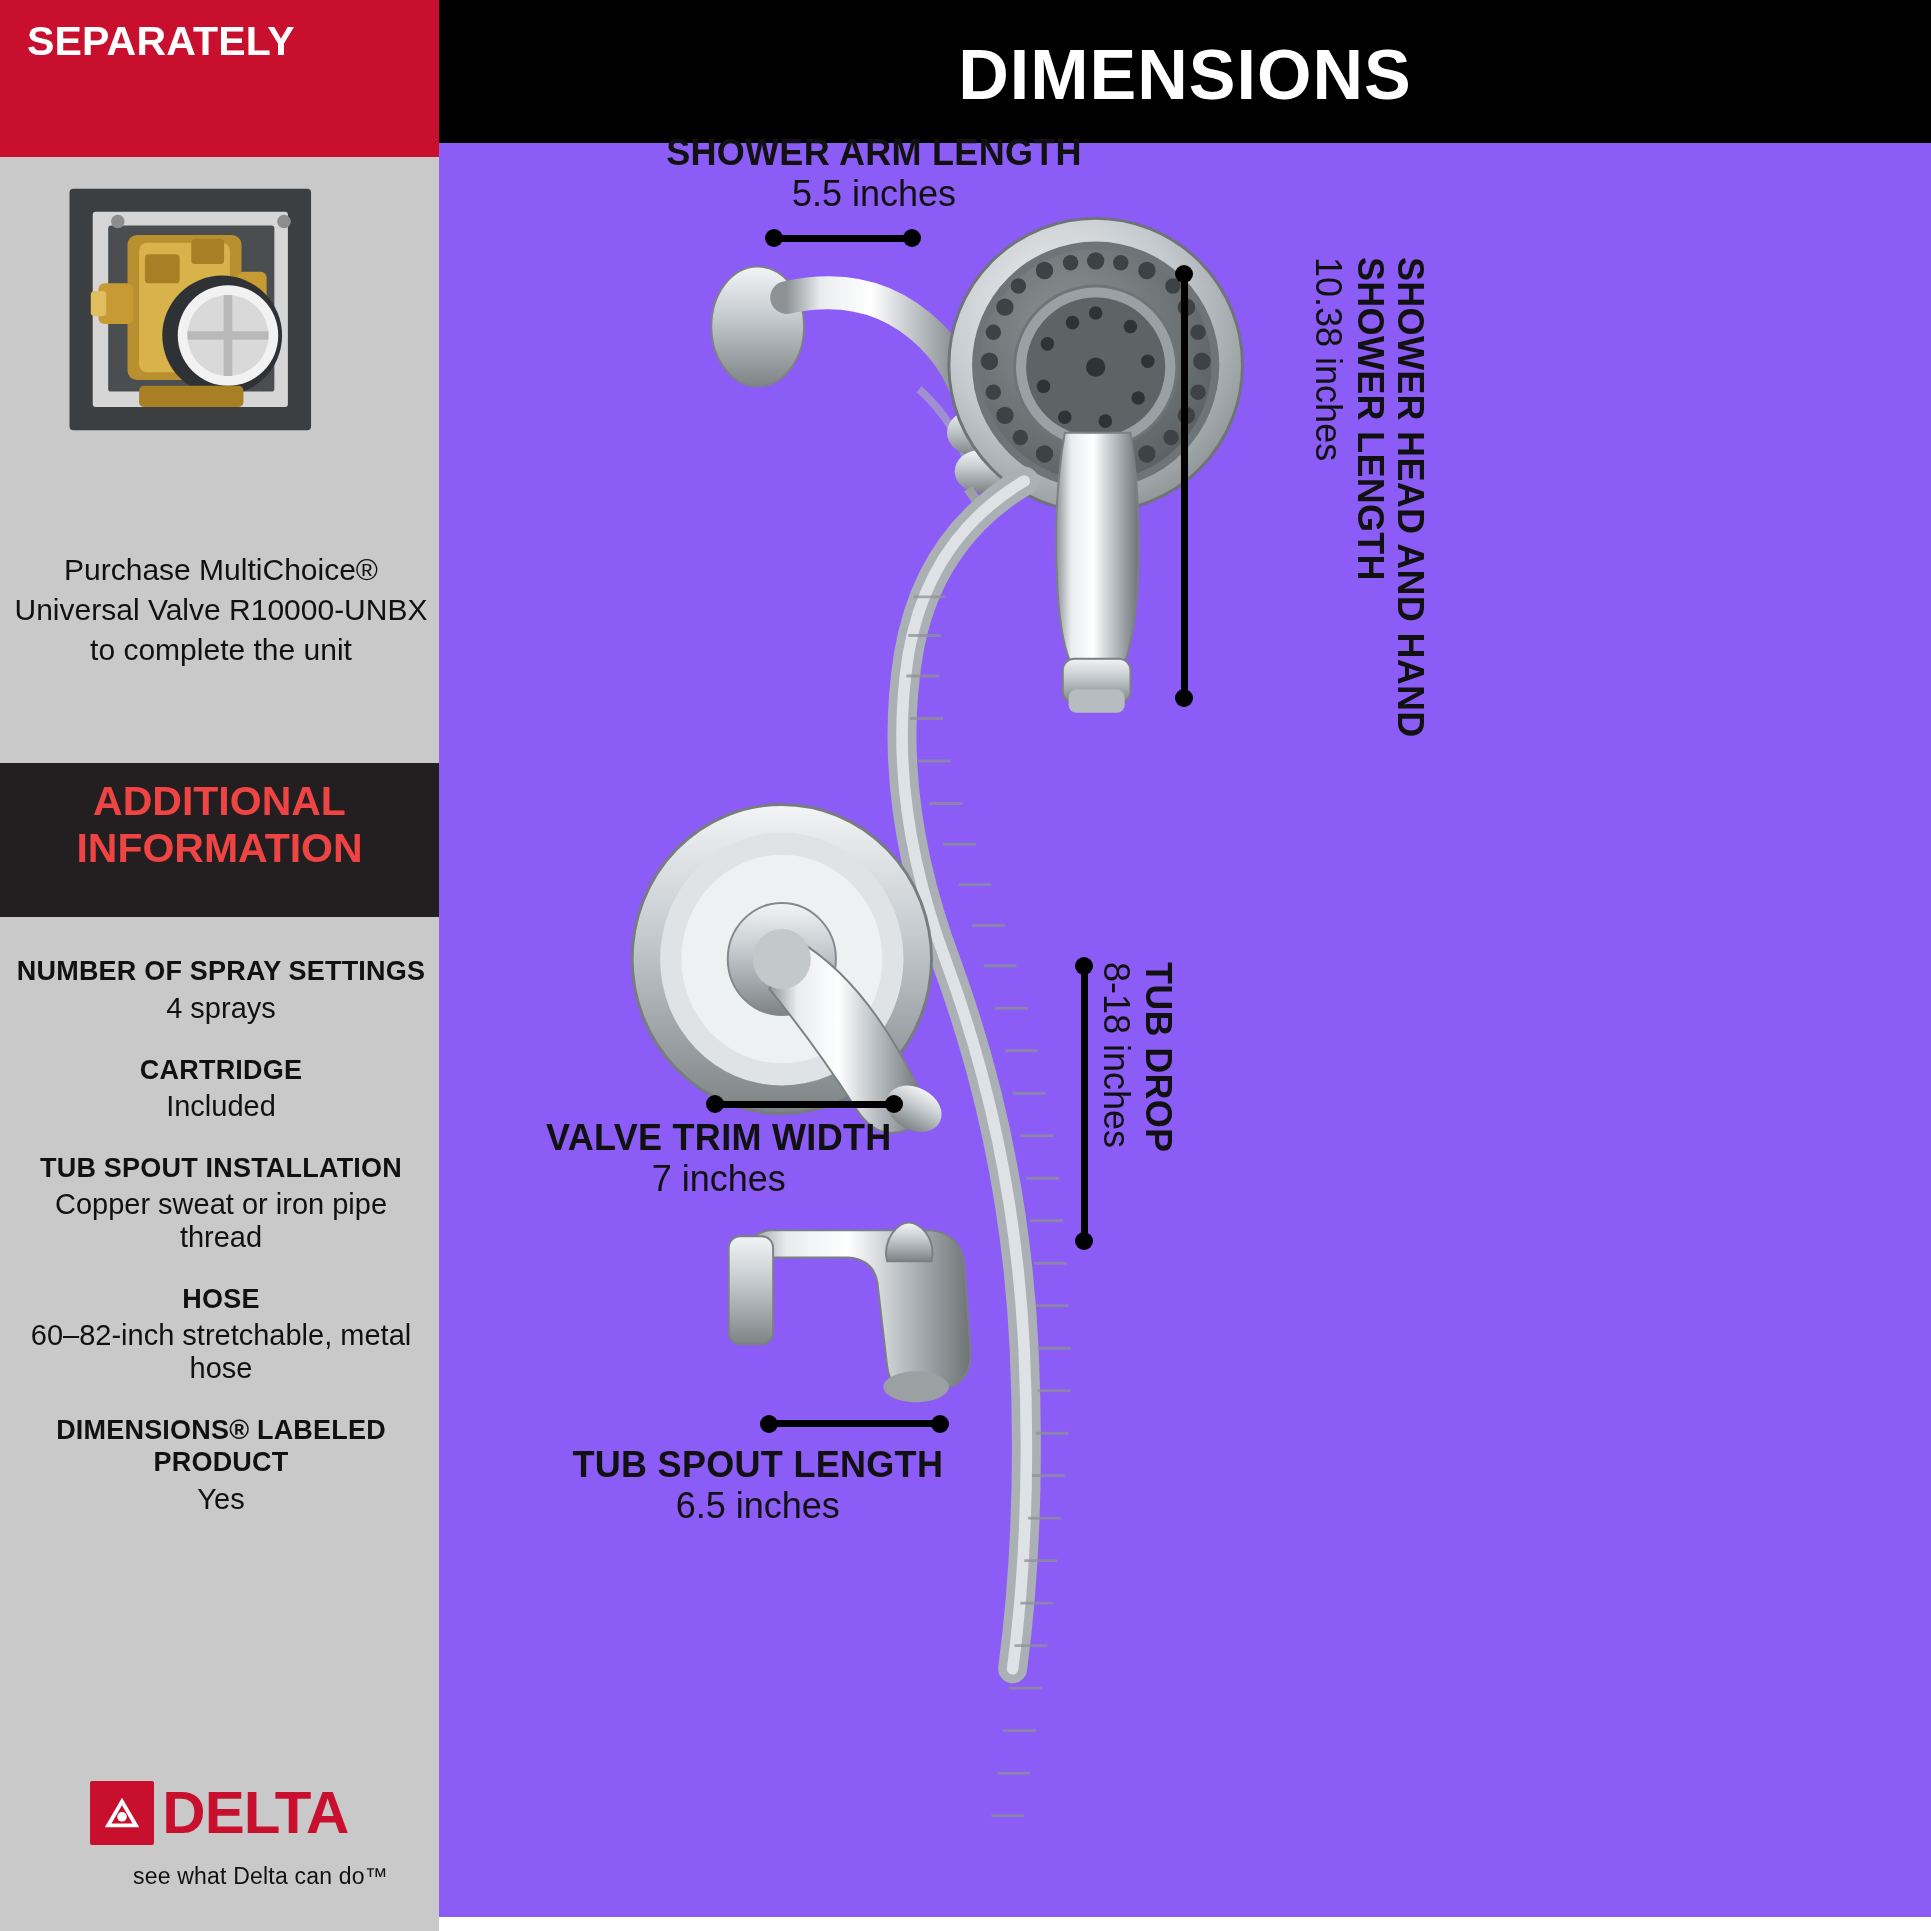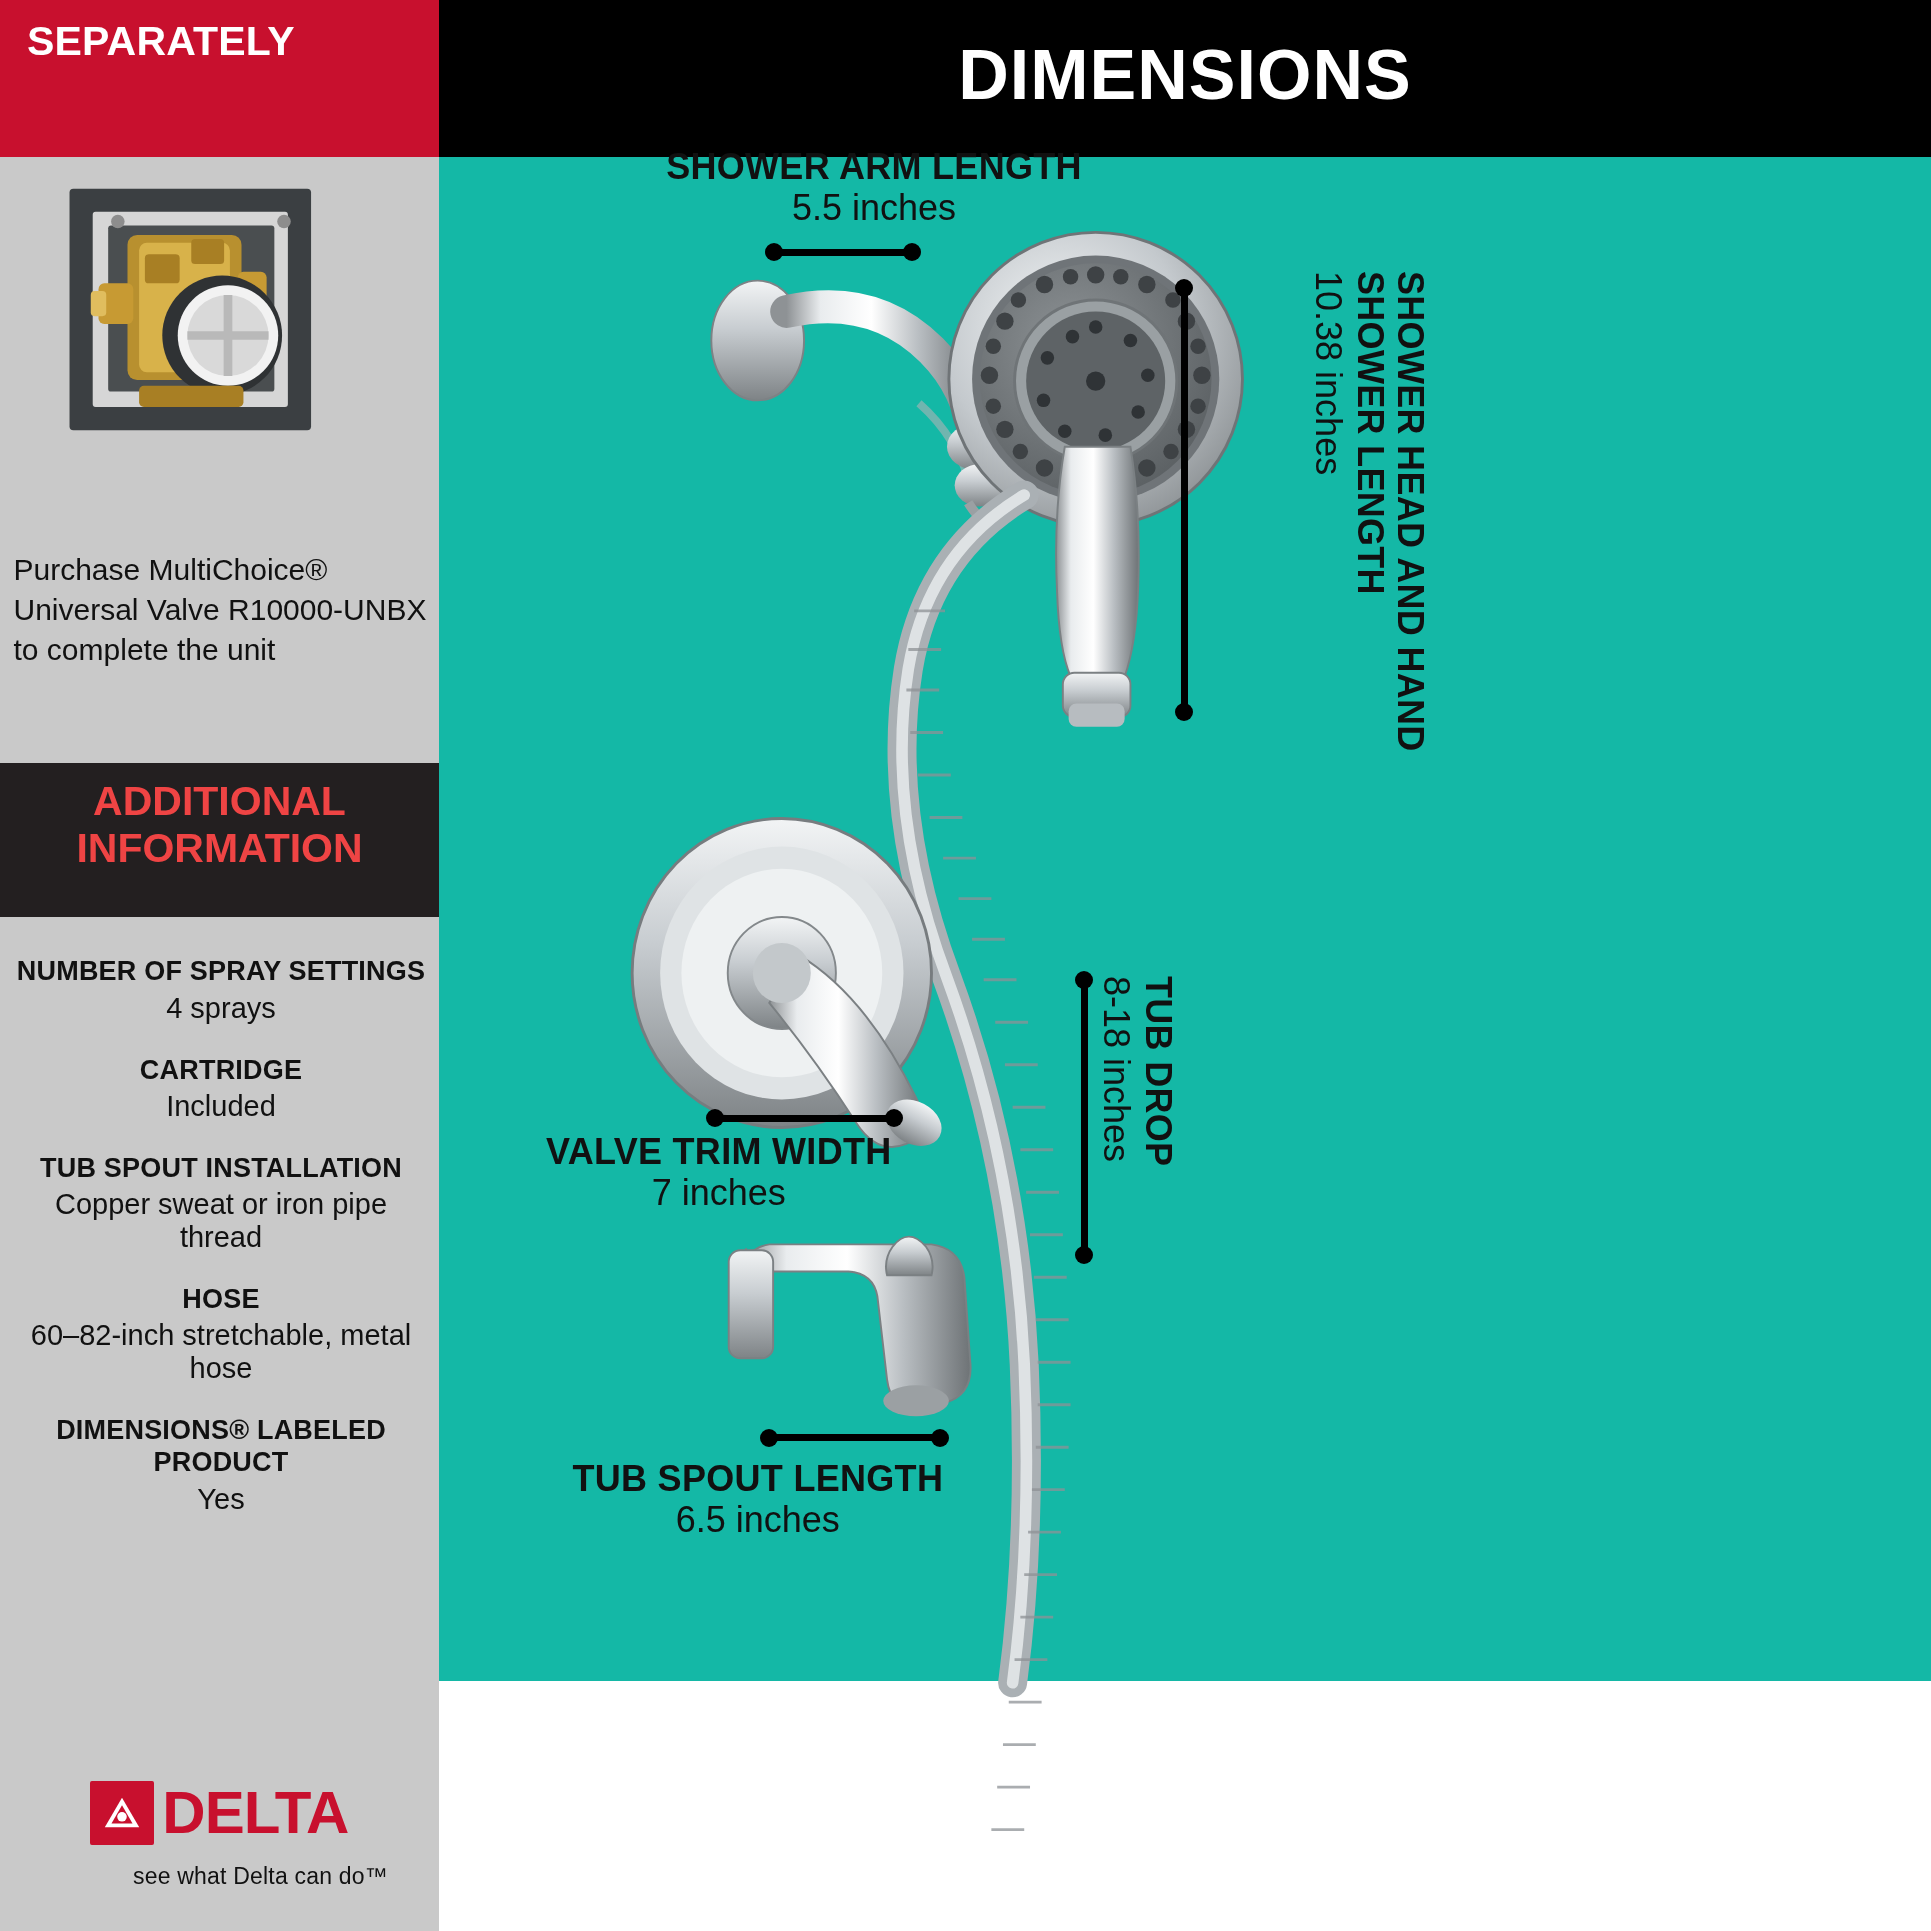--- a/index.html
+++ b/index.html
@@ -54,21 +54,21 @@
     top: 179px;
     width: 314px;
     height: 314px;
   }
 
   .valve-caption {
     position: absolute;
     left: 13.5px;
     top: 550px;
     width: 415px;
-    text-align: left;
+    text-align: center;
     font-size: 30px;
     line-height: 1.34;
     color: #111111;
   }
 
   .addl-banner {
     position: absolute;
     left: 0;
     top: 763px;
     width: 439px;
@@ -167,24 +167,24 @@
     font-weight: bold;
     letter-spacing: 1px;
     line-height: 1;
     padding-bottom: 7.7px;
   }
 
   
   .diagram {
     position: absolute;
     left: 439px;
-    top: 157px;
+    top: 143px;
     width: 1492px;
-    height: 1524px;
-    background: #14b8a6;
+    height: 1774px;
+    background: #8b5cf6;
   }
 
   .label {
     position: absolute;
     color: #111111;
   }
   .label .l-title {
     font-size: 36px;
     font-weight: bold;
     letter-spacing: 0.3px;

